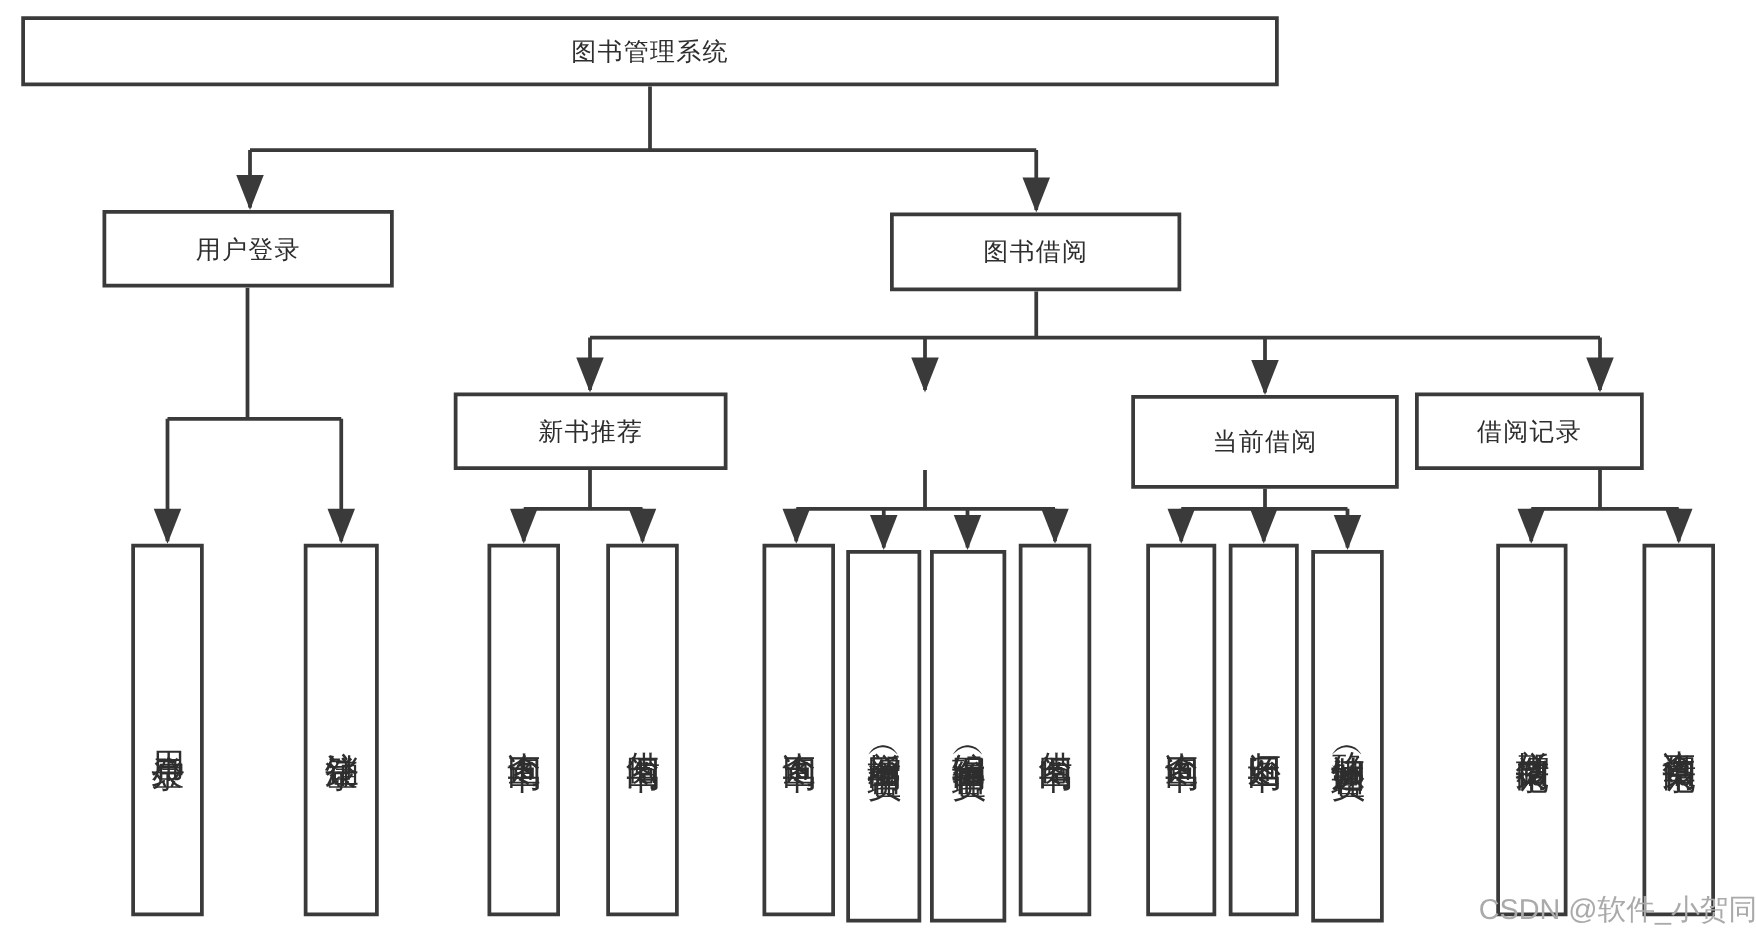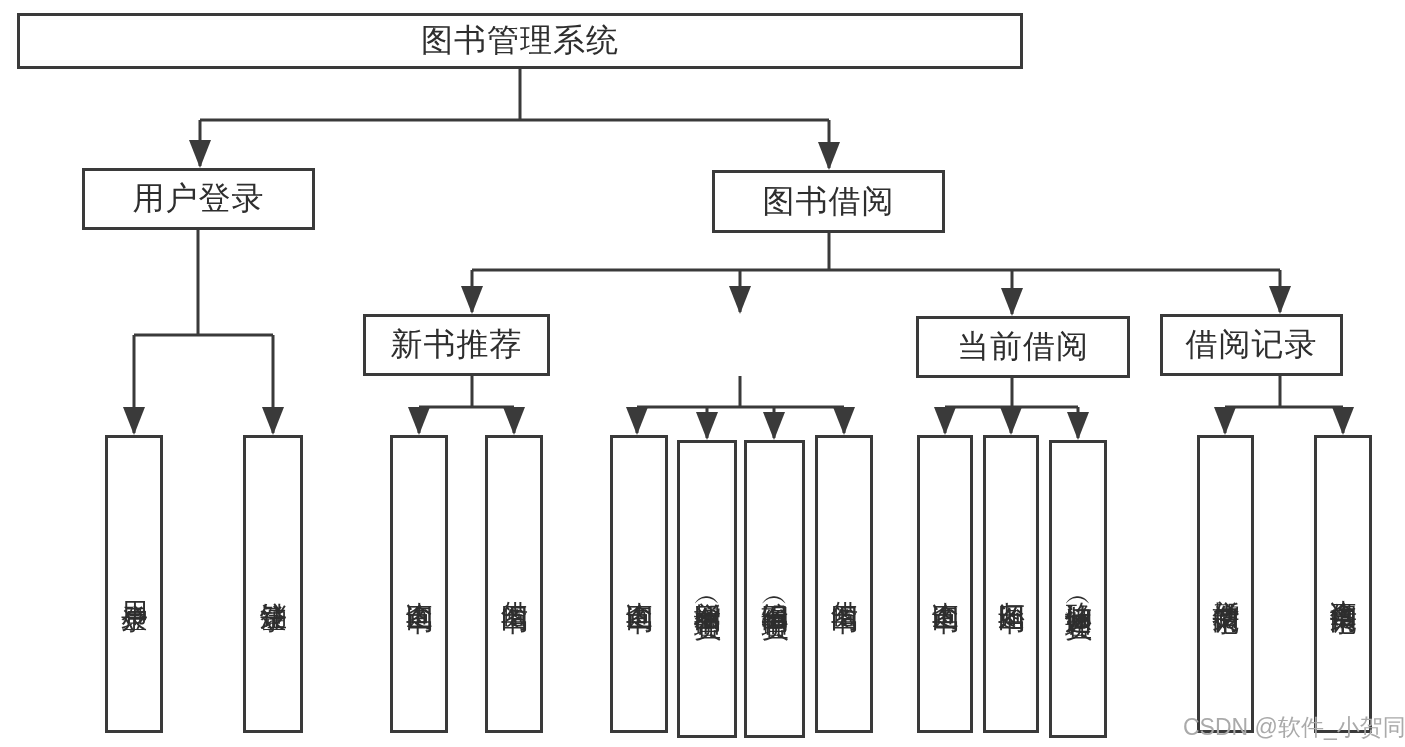--- a/index.html
+++ b/index.html
@@ -39,21 +39,21 @@
     position: absolute;
     border: 3px solid var(--line);
     background: #fff;
     color: var(--text);
     display: flex;
     align-items: center;
     justify-content: center;
     z-index: 2;
   }
   .hbox {
-    font-size: 32px;
+    font-size: 20px;
     letter-spacing: 1px;
     white-space: nowrap;
   }
   .vbox {
     writing-mode: vertical-rl;
     font-size: 27px;
     letter-spacing: 2px;
     line-height: 1;
     text-align: center;
   }
@@ -122,23 +122,23 @@
       <polygon points="1214,407 1236,407 1225,435"></polygon>
       <polygon points="1332,407 1354,407 1343,435"></polygon>
     </g>
   </svg>
 
   <div class="node hbox" style="left:17px; top:13px; width:1006px; height:56px;">图书管理系统</div>
 
   <div class="node hbox" style="left:82px; top:168px; width:233px; height:62px;">用户登录</div>
   <div class="node hbox" style="left:712px; top:170px; width:233px; height:63px;">图书借阅</div>
 
-  <div class="node hbox" style="left:363px; top:314px; width:187px; height:62px;text-align:center;">新书推荐</div>
-  <div class="node hbox" style="left:905px; top:316px; width:214px; height:62px;margin-left:11px;">当前借阅</div>
-  <div class="node hbox" style="left:1160px; top:314px; width:183px; height:62px;">借阅记录</div>
+  <div class="node hbox" style="left:363px; top:314px; width:219px; height:62px;text-align:center;">新书推荐</div>
+  <div class="node hbox" style="left:905px; top:316px; width:214px; height:75px;">当前借阅</div>
+  <div class="node hbox" style="left:1132px; top:314px; width:183px; height:62px;">借阅记录</div>
 
   <div class="node vbox" style="left:105px; top:435px; width:58px; height:298px;">用户登录</div>
   <div class="node vbox" style="left:243px; top:435px; width:60px; height:298px;">注销登录</div>
 
   <div class="node vbox" style="left:390px; top:435px; width:58px; height:298px;">查询图书</div>
   <div class="node vbox" style="left:485px; top:435px; width:58px; height:298px;">借阅图书</div>
 
   <div class="node vbox" style="left:610px; top:435px; width:58px; height:298px;">查询图书</div>
   <div class="node vbox" style="left:677px; top:440px; width:60px; height:298px;">新增图书（管理员）</div>
   <div class="node vbox" style="left:744px; top:440px; width:61px; height:298px;">编辑图书（管理员）</div>

